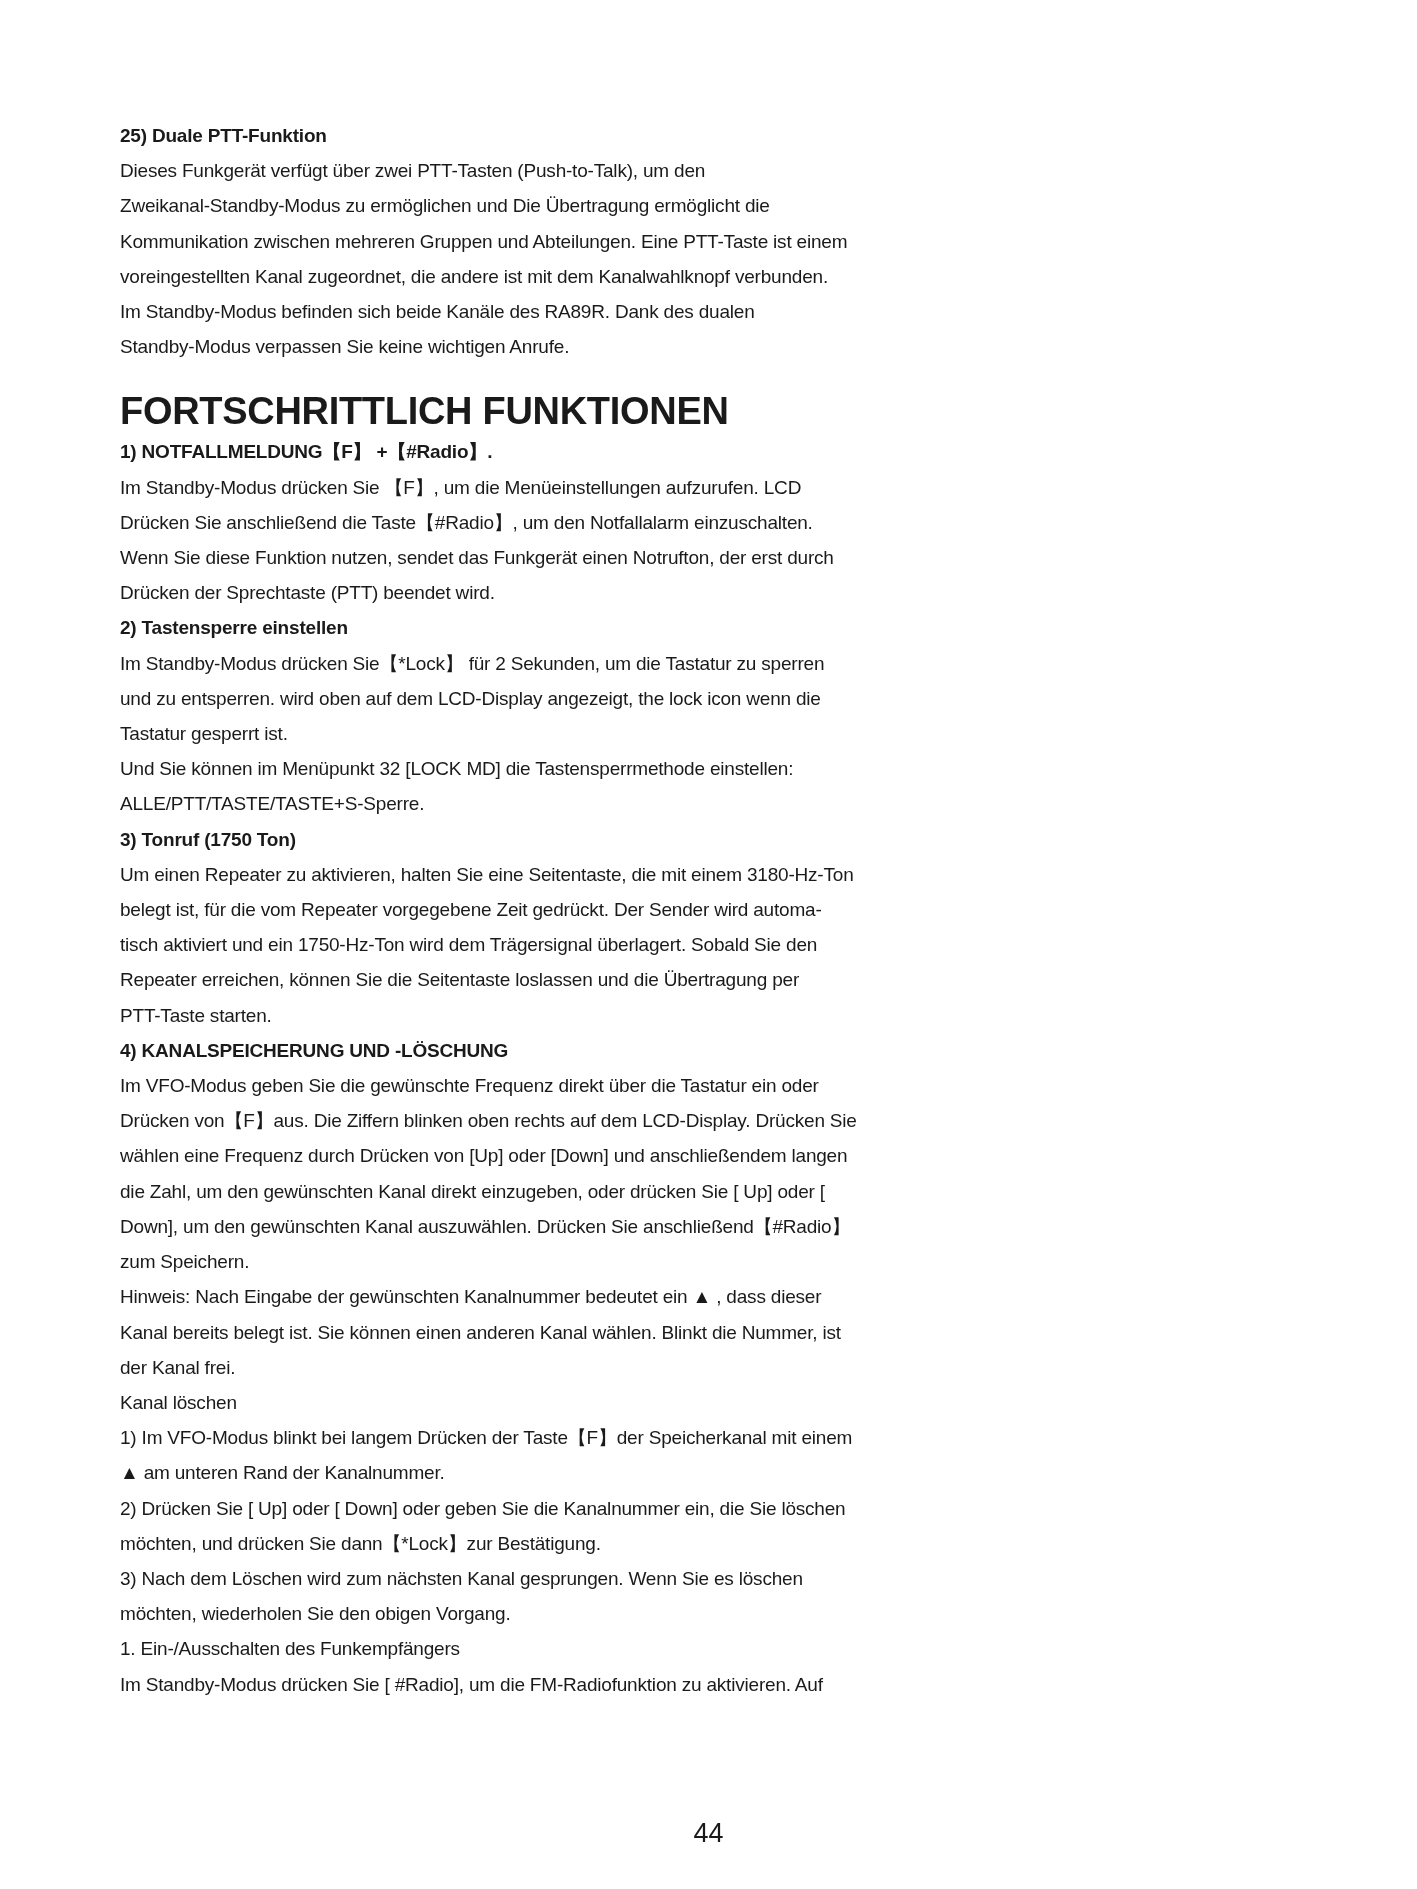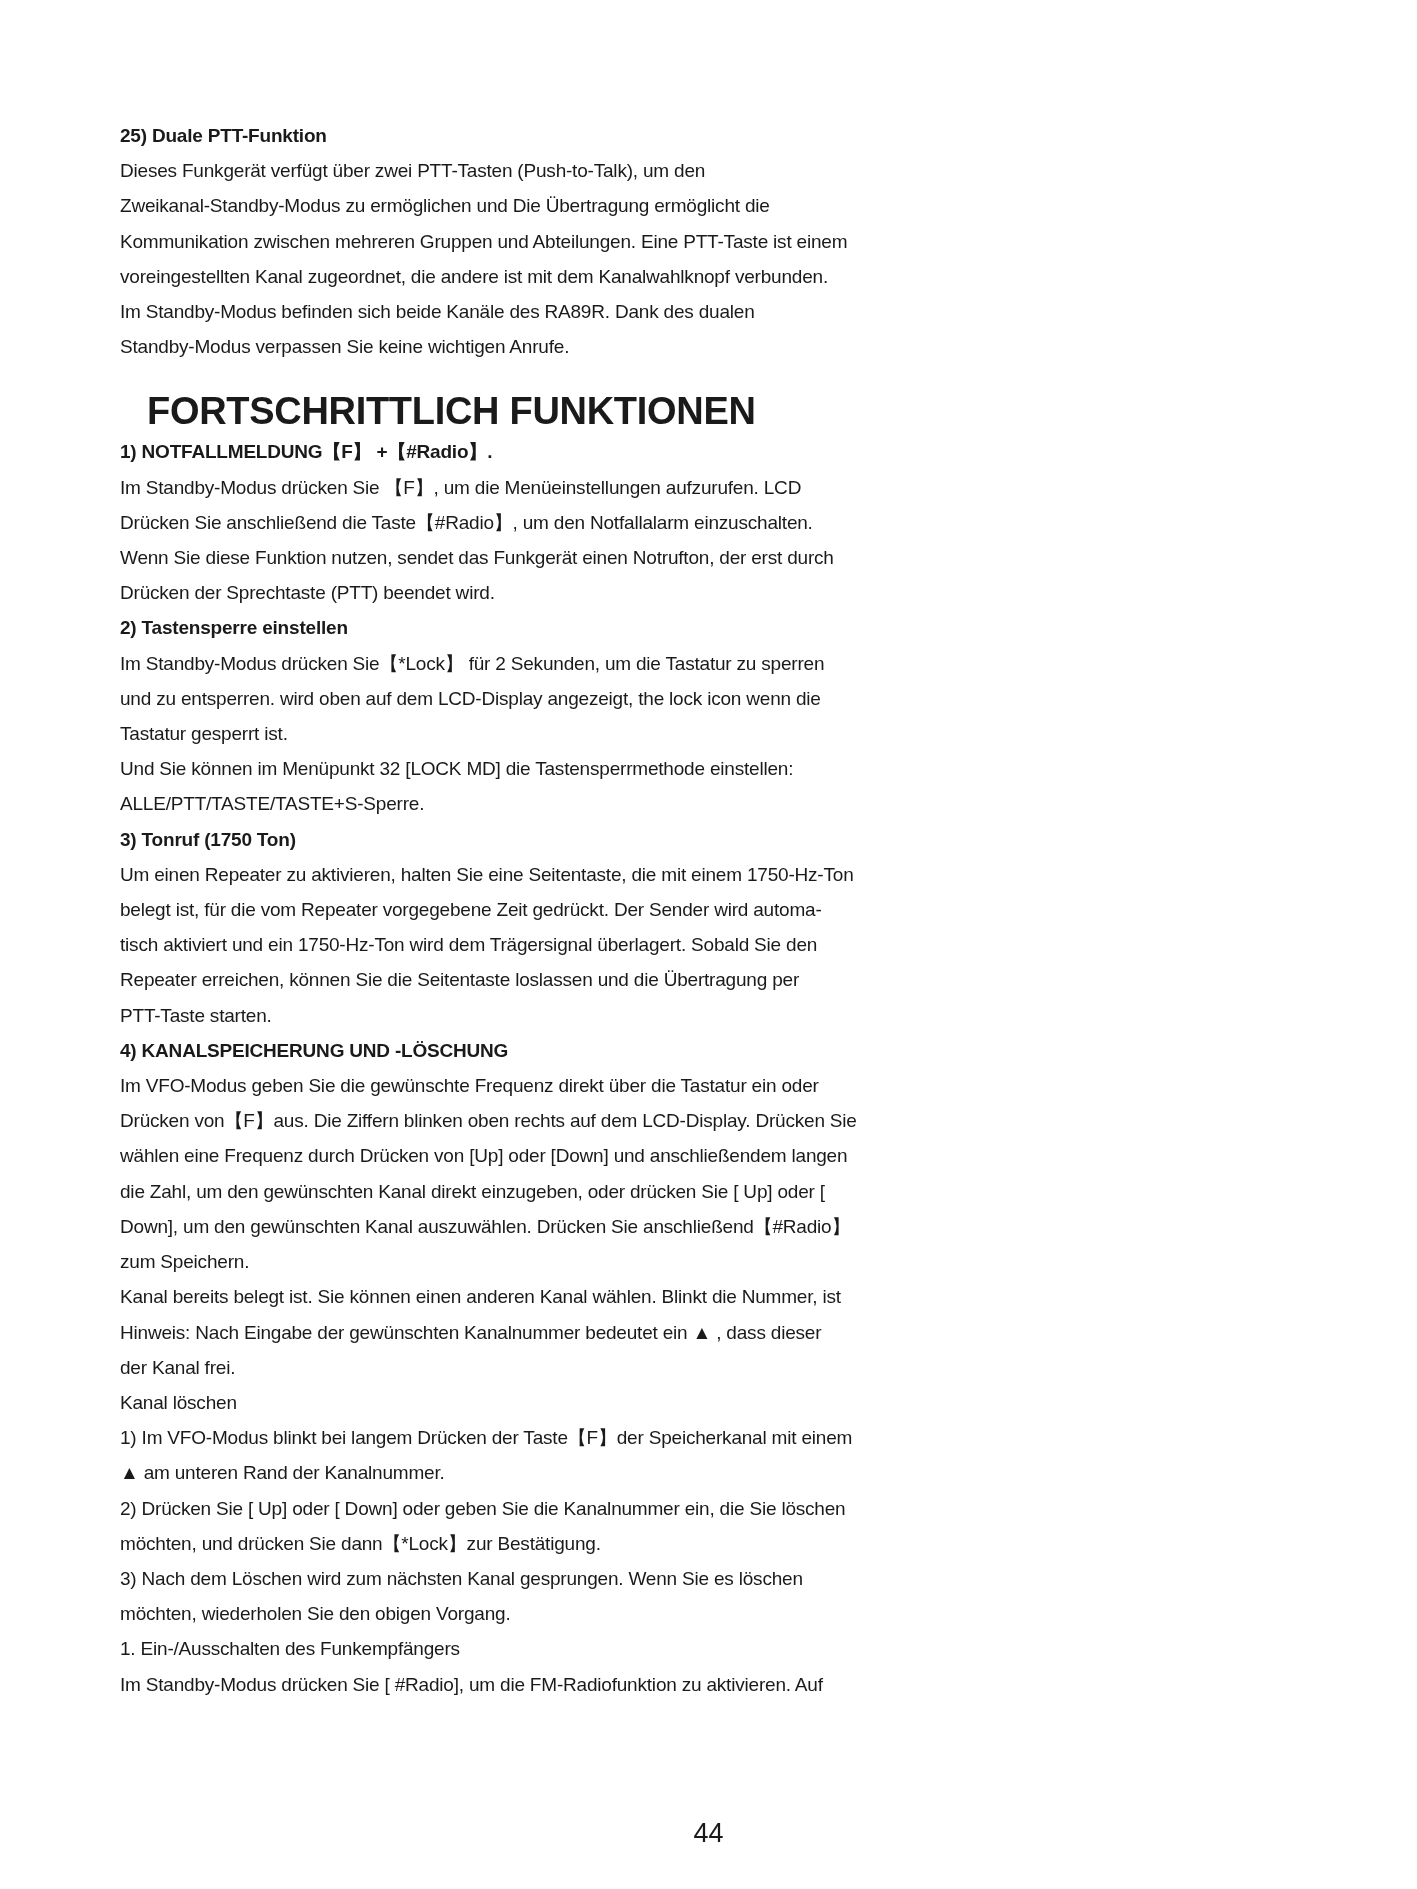--- a/index.html
+++ b/index.html
@@ -1,21 +1,21 @@
 <!DOCTYPE html>
 <html><head>
 <meta charset="utf-8">
 <style>
   html, body { margin: 0; padding: 0; background: #ffffff; }
   body { width: 1417px; height: 1889px; position: relative; overflow: hidden;
          font-family: "Liberation Sans", sans-serif; color: #1a1a1a; }
   .page { position: absolute; left: 120px; top: 118px; width: 1200px; }
   .line { font-size: 19px; line-height: 35.2px; white-space: nowrap; letter-spacing: -0.2px; }
   .b { font-weight: bold; }
-  .title { font-size: 38px; font-weight: bold; line-height: 46px; margin-top: 24px; letter-spacing: -0.3px; margin-left: 27px; }
+  .title { font-size: 38px; font-weight: bold; line-height: 46px; margin-top: 24px; letter-spacing: -0.3px; }
   .pagenum { position: absolute; top: 1818px; left: 0; width: 1417px; text-align: center;
              font-size: 27px; color: #1a1a1a; }
 </style>
 </head>
 <body>
 
 <div class="page">
   <div>
     <div class="line b">25) Duale PTT-Funktion</div>
     <div class="line">Dieses Funkgerät verfügt über zwei PTT-Tasten (Push-to-Talk), um den</div>
@@ -40,37 +40,37 @@
     <div class="line b">2) Tastensperre einstellen</div>
     <div class="line">Im Standby-Modus drücken Sie【*Lock】 für 2 Sekunden, um die Tastatur zu sperren</div>
     <div class="line">und zu entsperren.  wird oben auf dem LCD-Display angezeigt, the lock icon wenn die</div>
     <div class="line">Tastatur gesperrt ist.</div>
     <div class="line">Und Sie können im Menüpunkt 32 [LOCK MD] die Tastensperrmethode einstellen:</div>
     <div class="line">ALLE/PTT/TASTE/TASTE+S-Sperre.</div>
   </div>
 
   <div>
     <div class="line b">3) Tonruf (1750 Ton)</div>
-    <div class="line">Um einen Repeater zu aktivieren, halten Sie eine Seitentaste, die mit einem 1750-Hz-Ton</div>
+    <div class="line">Um einen Repeater zu aktivieren, halten Sie eine Seitentaste, die mit einem 3180-Hz-Ton</div>
     <div class="line">belegt ist, für die vom Repeater vorgegebene Zeit gedrückt. Der Sender wird automa-</div>
     <div class="line">tisch aktiviert und ein 1750-Hz-Ton wird dem Trägersignal überlagert. Sobald Sie den</div>
     <div class="line">Repeater erreichen, können Sie die Seitentaste loslassen und die Übertragung per</div>
     <div class="line">PTT-Taste starten.</div>
   </div>
 
   <div>
     <div class="line b">4) KANALSPEICHERUNG UND -LÖSCHUNG</div>
     <div class="line">Im VFO-Modus geben Sie die gewünschte Frequenz direkt über die Tastatur ein oder</div>
     <div class="line">Drücken von【F】aus. Die Ziffern blinken oben rechts auf dem LCD-Display. Drücken Sie</div>
     <div class="line">wählen eine Frequenz durch Drücken von [Up] oder [Down] und anschließendem langen</div>
     <div class="line">die Zahl, um den gewünschten Kanal direkt einzugeben, oder drücken Sie [ Up] oder [</div>
     <div class="line">Down], um den gewünschten Kanal auszuwählen. Drücken Sie anschließend【#Radio】</div>
     <div class="line">zum Speichern.</div>
+    <div class="line">Hinweis: Nach Eingabe der gewünschten Kanalnummer bedeutet ein ▲ , dass dieser</div>
     <div class="line">Kanal bereits belegt ist. Sie können einen anderen Kanal wählen. Blinkt die Nummer, ist</div>
-    <div class="line">Hinweis: Nach Eingabe der gewünschten Kanalnummer bedeutet ein ▲ , dass dieser</div>
     <div class="line">der Kanal frei.</div>
     <div class="line">Kanal löschen</div>
     <div class="line">1) Im VFO-Modus blinkt bei langem Drücken der Taste【F】der Speicherkanal mit einem</div>
     <div class="line">▲ am unteren Rand der Kanalnummer.</div>
     <div class="line">2) Drücken Sie [ Up] oder [ Down] oder geben Sie die Kanalnummer ein, die Sie löschen</div>
     <div class="line">möchten, und drücken Sie dann【*Lock】zur Bestätigung.</div>
     <div class="line">3) Nach dem Löschen wird zum nächsten Kanal gesprungen. Wenn Sie es löschen</div>
     <div class="line">möchten, wiederholen Sie den obigen Vorgang.</div>
   </div>
 

